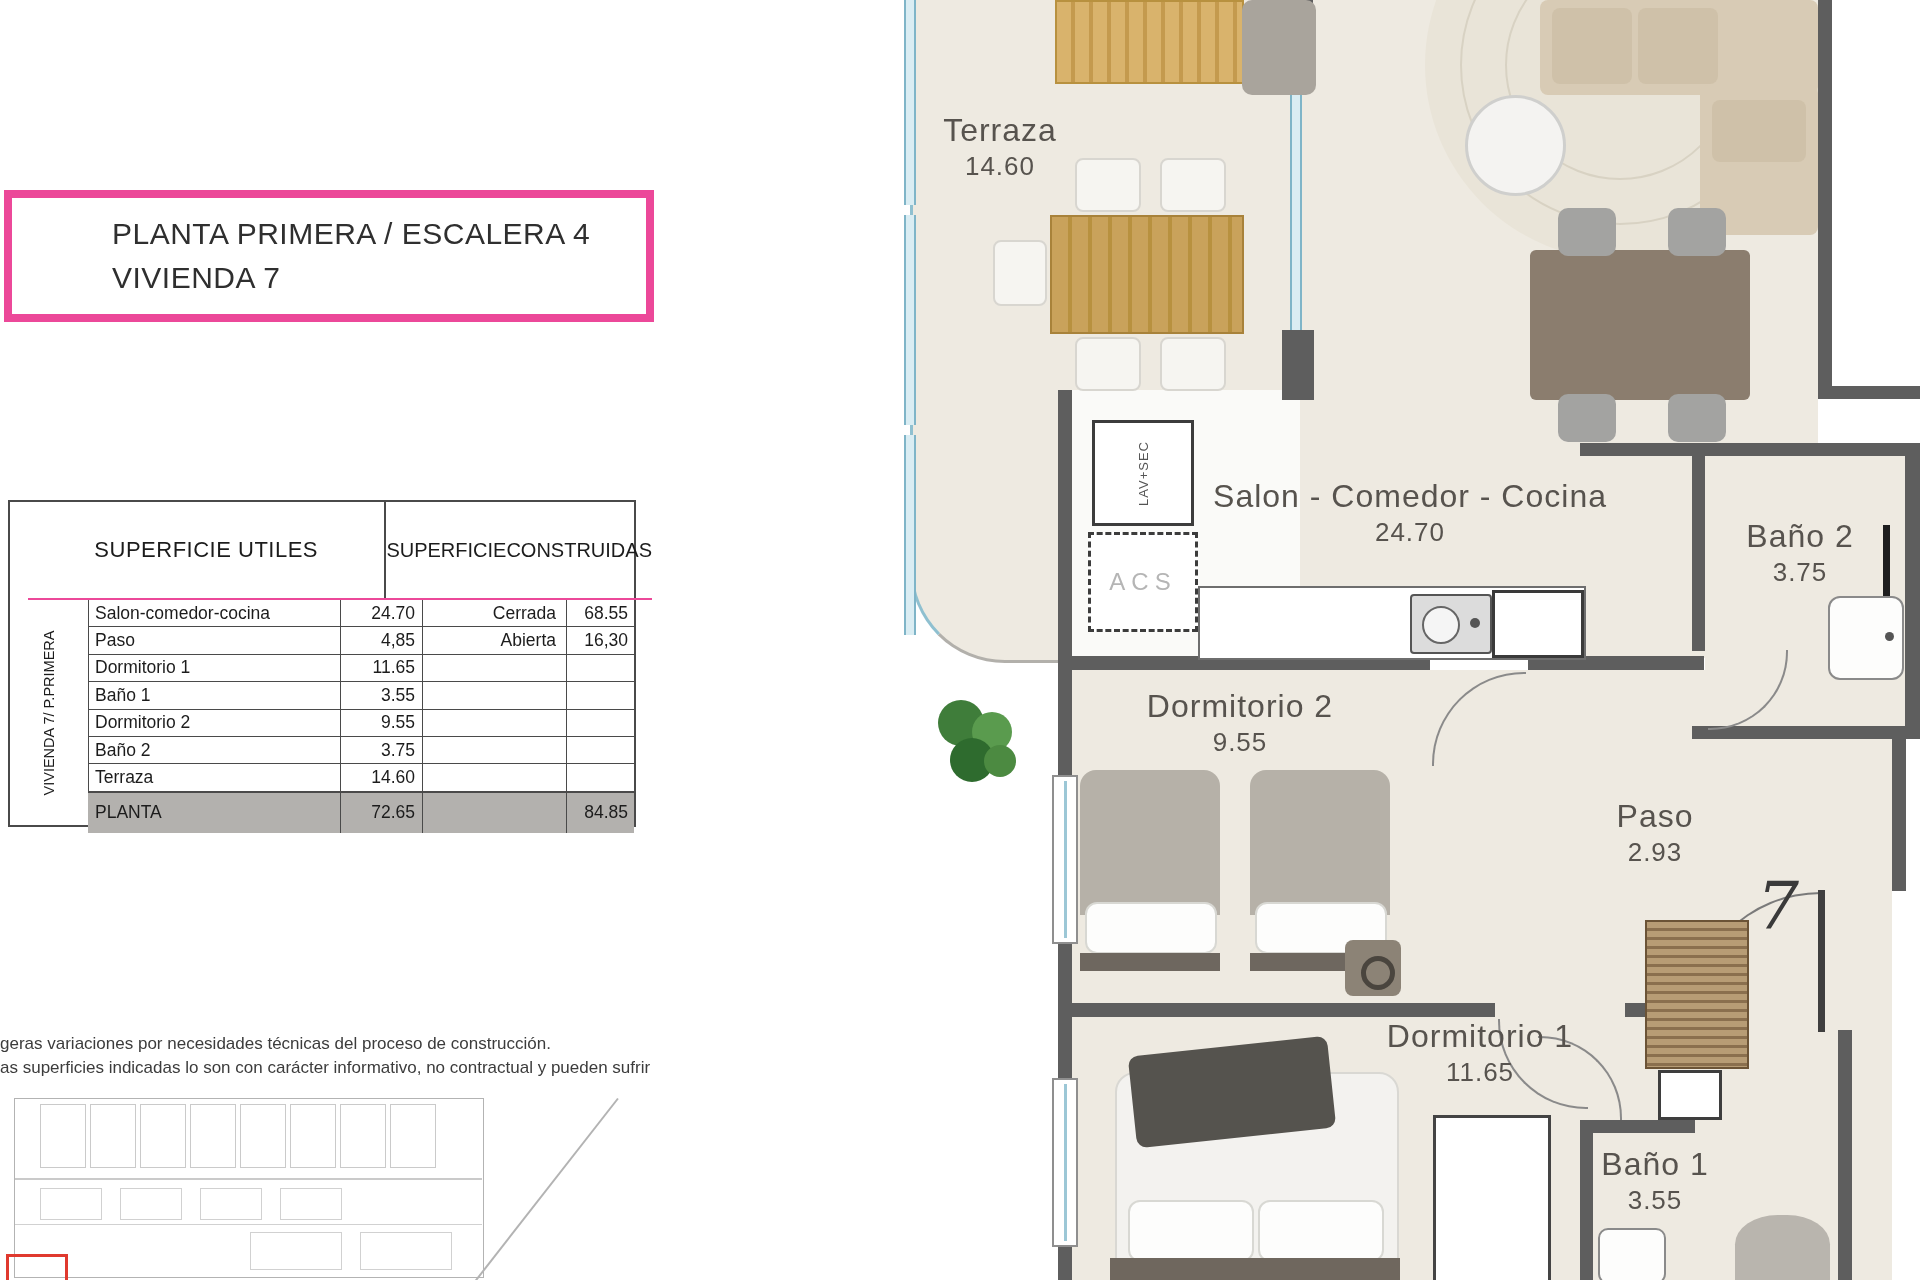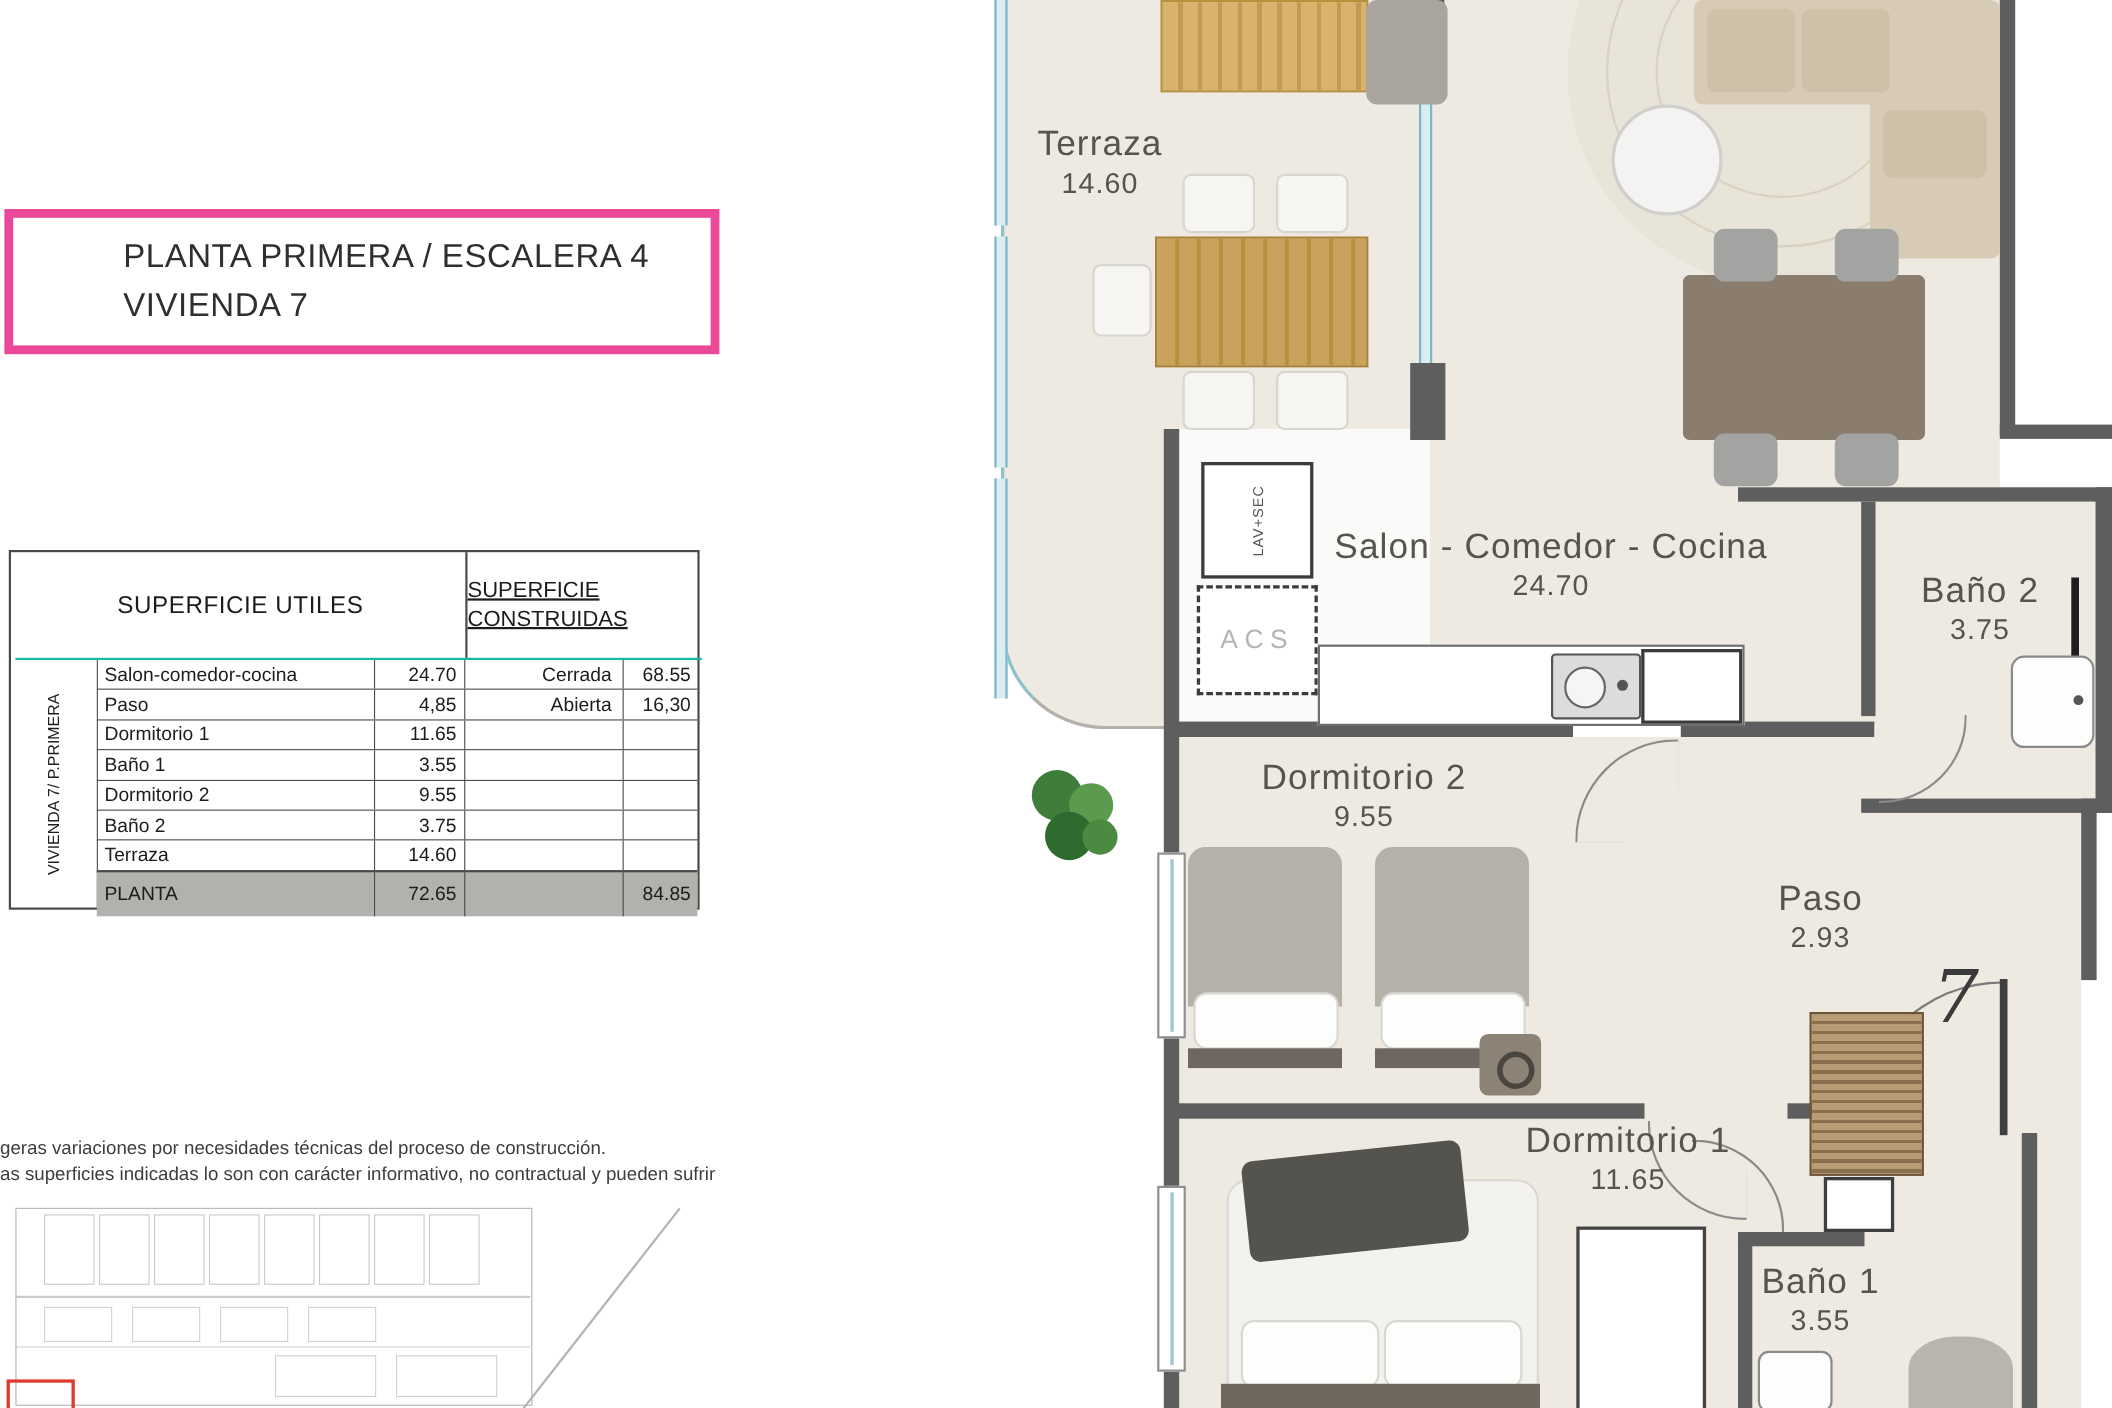--- a/index.html
+++ b/index.html
@@ -3,23 +3,23 @@
 <meta charset="utf-8">
 <style>
   html,body{margin:0;padding:0;background:#ffffff;width:1920px;height:1280px;overflow:hidden;
     font-family:"Liberation Sans",sans-serif;}
   .abs{position:absolute;}
   
   #titlebox{left:4px;top:190px;width:634px;height:116px;border:8px solid #ec4899;background:#fff;}
   #titlebox .t{position:absolute;left:100px;top:14px;font-size:30px;line-height:44px;color:#2f2f2f;letter-spacing:0.5px;}
   
   #stable{left:8px;top:500px;width:624px;height:323px;border:2px solid #4a4a4a;background:#fff;font-size:17.5px;color:#1c1c1c;}
-  #stable .hdr{position:absolute;top:0;left:4px;height:96px;width:100%;display:flex;border-bottom:2px solid #14b8a6;}
+  #stable .hdr{position:absolute;top:0;left:18px;height:96px;width:100%;display:flex;border-bottom:2px solid #ec4899;}
   #stable .hcell1{width:409px;display:flex;align-items:center;justify-content:center;font-size:22px;letter-spacing:0.5px;}
-  #stable .hcell2{flex:1;border-left:2px solid #4a4a4a;display:flex;flex-direction:column;align-items:flex-start;justify-content:center;font-size:20px;line-height:26px;text-decoration:underline;}
+  #stable .hcell2{flex:1;border-left:2px solid #4a4a4a;display:flex;flex-direction:row;align-items:center;justify-content:center;font-size:20px;line-height:26px;}
   #stable .sidecol{position:absolute;left:0;top:98px;width:78px;height:225px;display:flex;align-items:center;justify-content:center;}
   #stable .sidecol span{transform:rotate(-90deg);white-space:nowrap;font-size:14.5px;color:#1c1c1c;}
   #stable .bodyrows{position:absolute;left:78px;top:98px;width:546px;}
   .srow{display:flex;height:26.4px;border-top:1.5px solid #4a4a4a;align-items:center;}
   .srow:first-child{border-top:none;justify-content:flex-end;}
   .srow .c-name{width:252px;padding-left:7px;box-sizing:border-box;}
   .srow .c-val{width:82px;border-left:1.5px solid #4a4a4a;text-align:right;padding-right:7px;box-sizing:border-box;height:100%;display:flex;align-items:center;justify-content:flex-end;}
   .srow .c-clab{width:144px;border-left:1.5px solid #4a4a4a;text-align:right;padding-right:10px;box-sizing:border-box;height:100%;display:flex;align-items:center;justify-content:flex-end;}
   .srow .c-cval{width:68px;border-left:1.5px solid #4a4a4a;text-align:right;padding-right:6px;box-sizing:border-box;height:100%;display:flex;align-items:center;justify-content:flex-end;}
   .srow.total{height:40px;border-top:2px solid #4a4a4a;background:#b3b1ae;}

